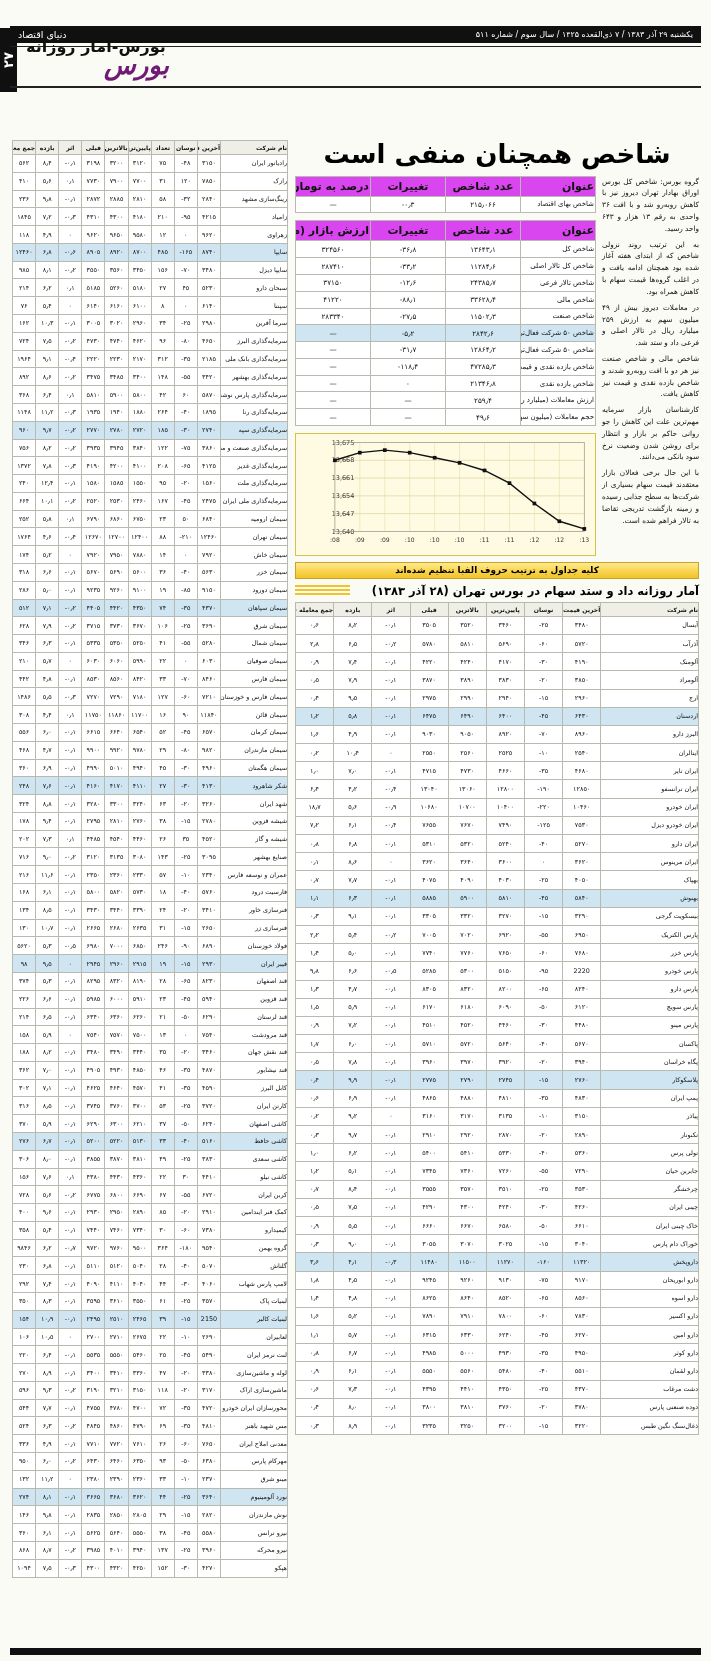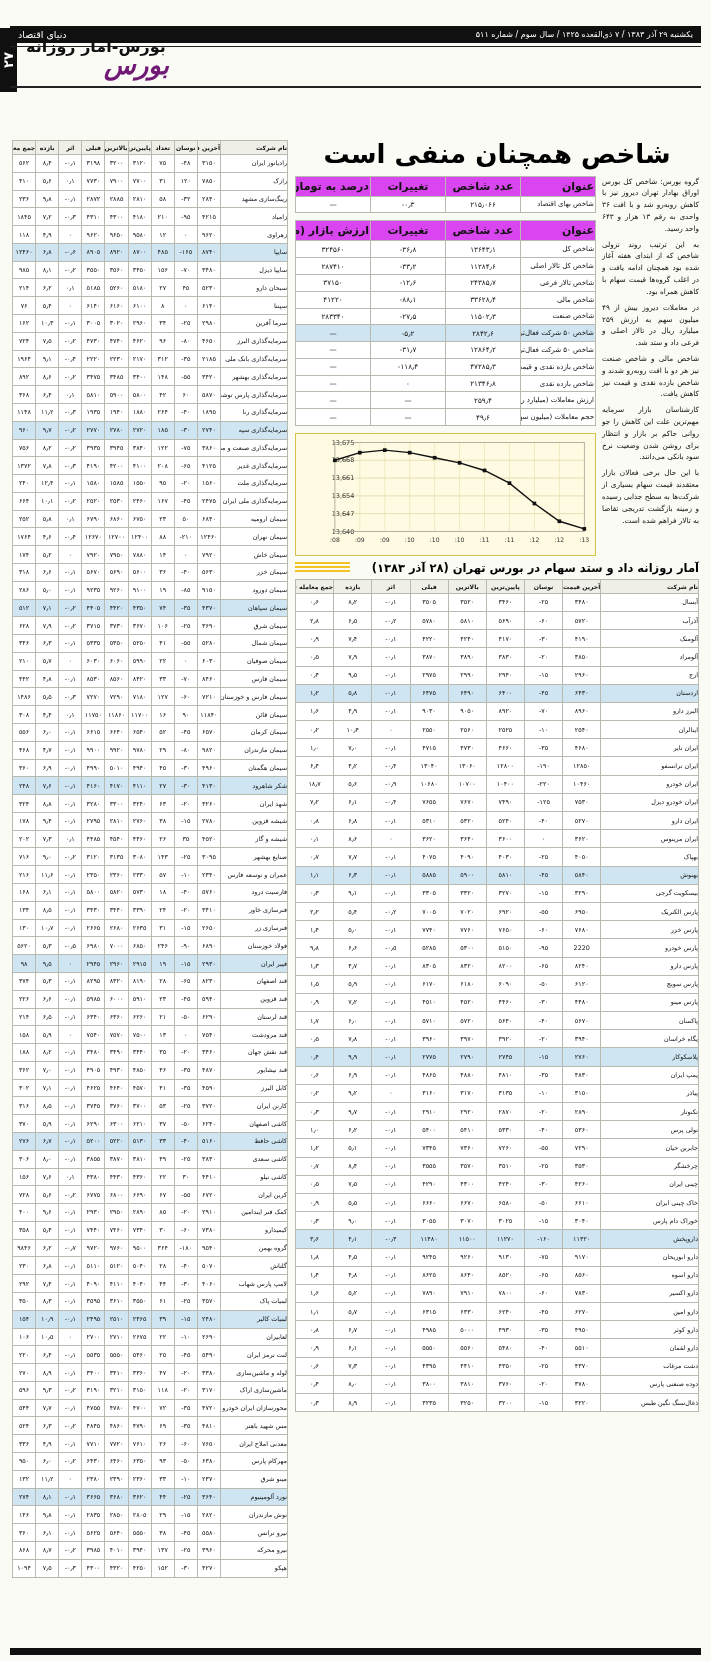--- a/index.html
+++ b/index.html
@@ -239,20 +239,21 @@
                 <rect x="170.3" y="30.071428571428573" width="3.4" height="3.4" fill="#111"></rect>
                 <rect x="193.3" y="41.785714285714285" width="3.4" height="3.4" fill="#111"></rect>
                 <rect x="216.3" y="60.528571428571425" width="3.4" height="3.4" fill="#111"></rect>
                 <rect x="239.3" y="76.92857142857143" width="3.4" height="3.4" fill="#111"></rect>
                 <rect x="262.3" y="83.95714285714286" width="3.4" height="3.4" fill="#111"></rect>
               </svg>
           </div>
         </div>
       </div>
 
+      <div class="banner">کلیه جداول به ترتیب حروف الفبا تنظیم شده‌اند</div>
 
       <div class="sec2">
         <span class="t">آمار روزانه داد و ستد سهام در بورس تهران (۲۸ آذر ۱۳۸۳)</span>
         <span class="lines"></span>
       </div>
 
       <div>
           <table class="quote rt">
             <thead>
               <tr>
@@ -1561,21 +1562,21 @@
                 <td>۶۱</td>
                 <td>۳۵۵۰</td>
                 <td>۳۶۱۰</td>
                 <td>۳۵۹۵</td>
                 <td>۰٫۱-</td>
                 <td>۸٫۳</td>
                 <td>۳۵۰</td>
               </tr>
               <tr class="hl">
                 <td class="name">لبنیات کالبر</td>
-                <td>۲۴۸۰</td>
+                <td>2150</td>
                 <td>۱۵-</td>
                 <td>۳۹</td>
                 <td>۲۴۶۵</td>
                 <td>۲۵۱۰</td>
                 <td>۲۴۹۵</td>
                 <td>۰٫۱-</td>
                 <td>۱۰٫۹</td>
                 <td>۱۵۴</td>
               </tr>
               <tr>

